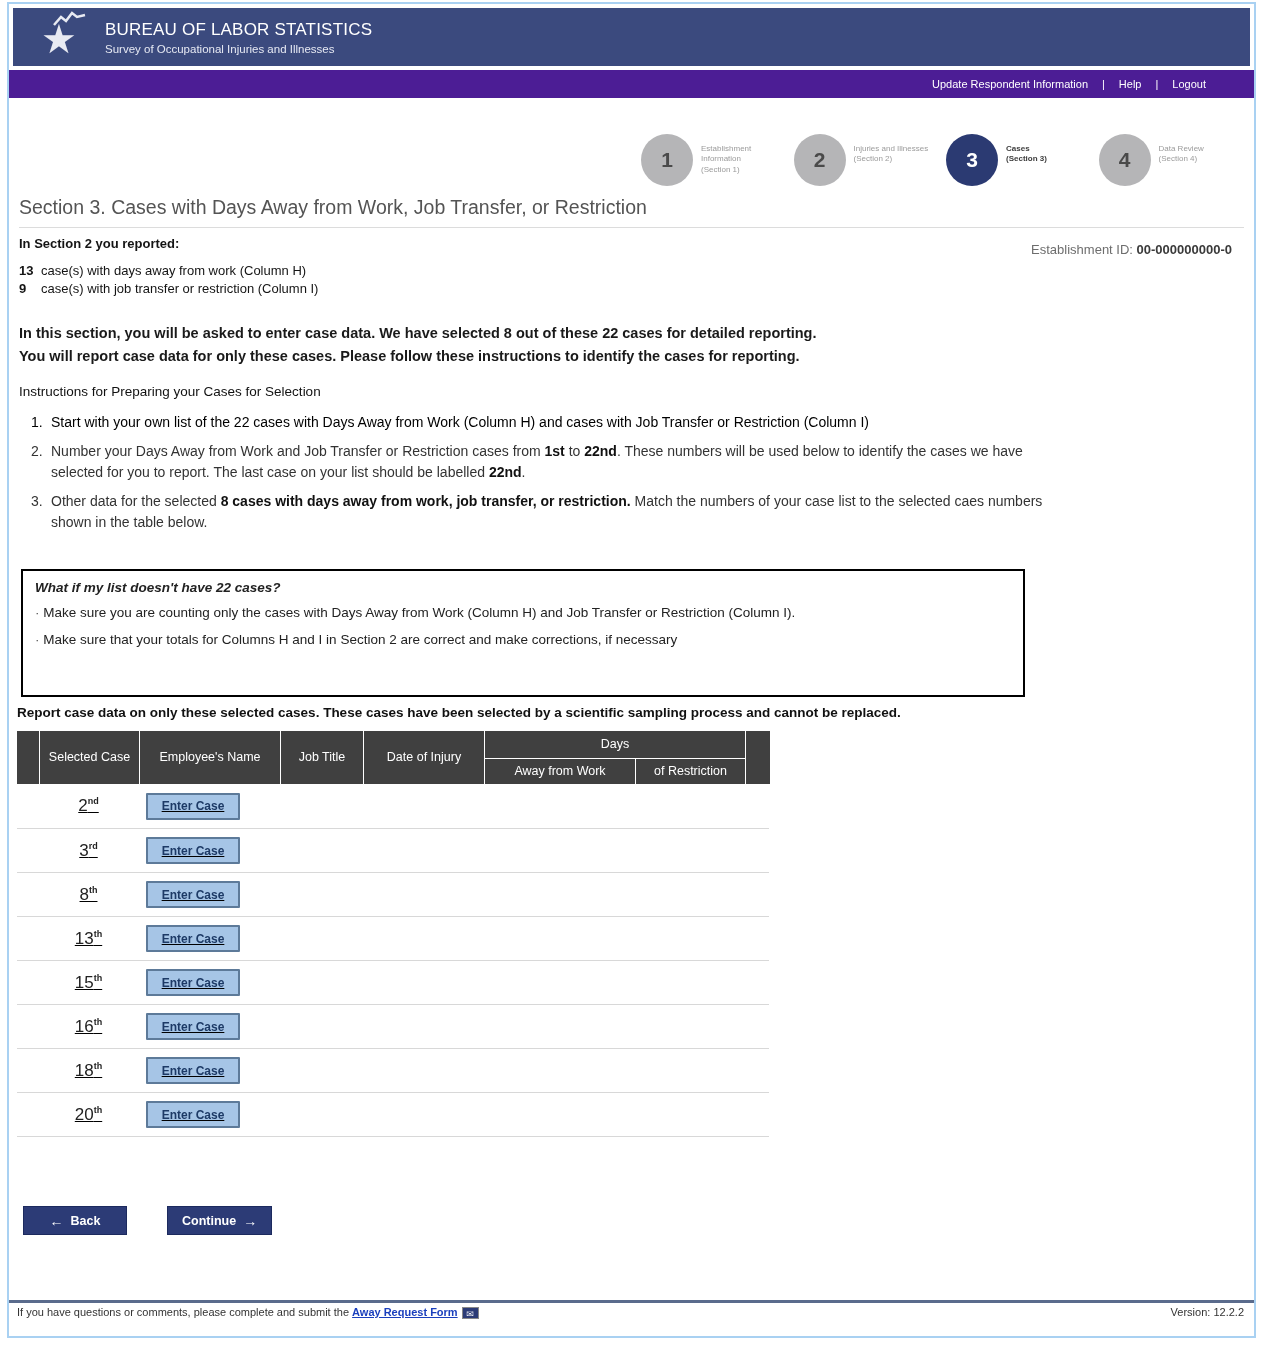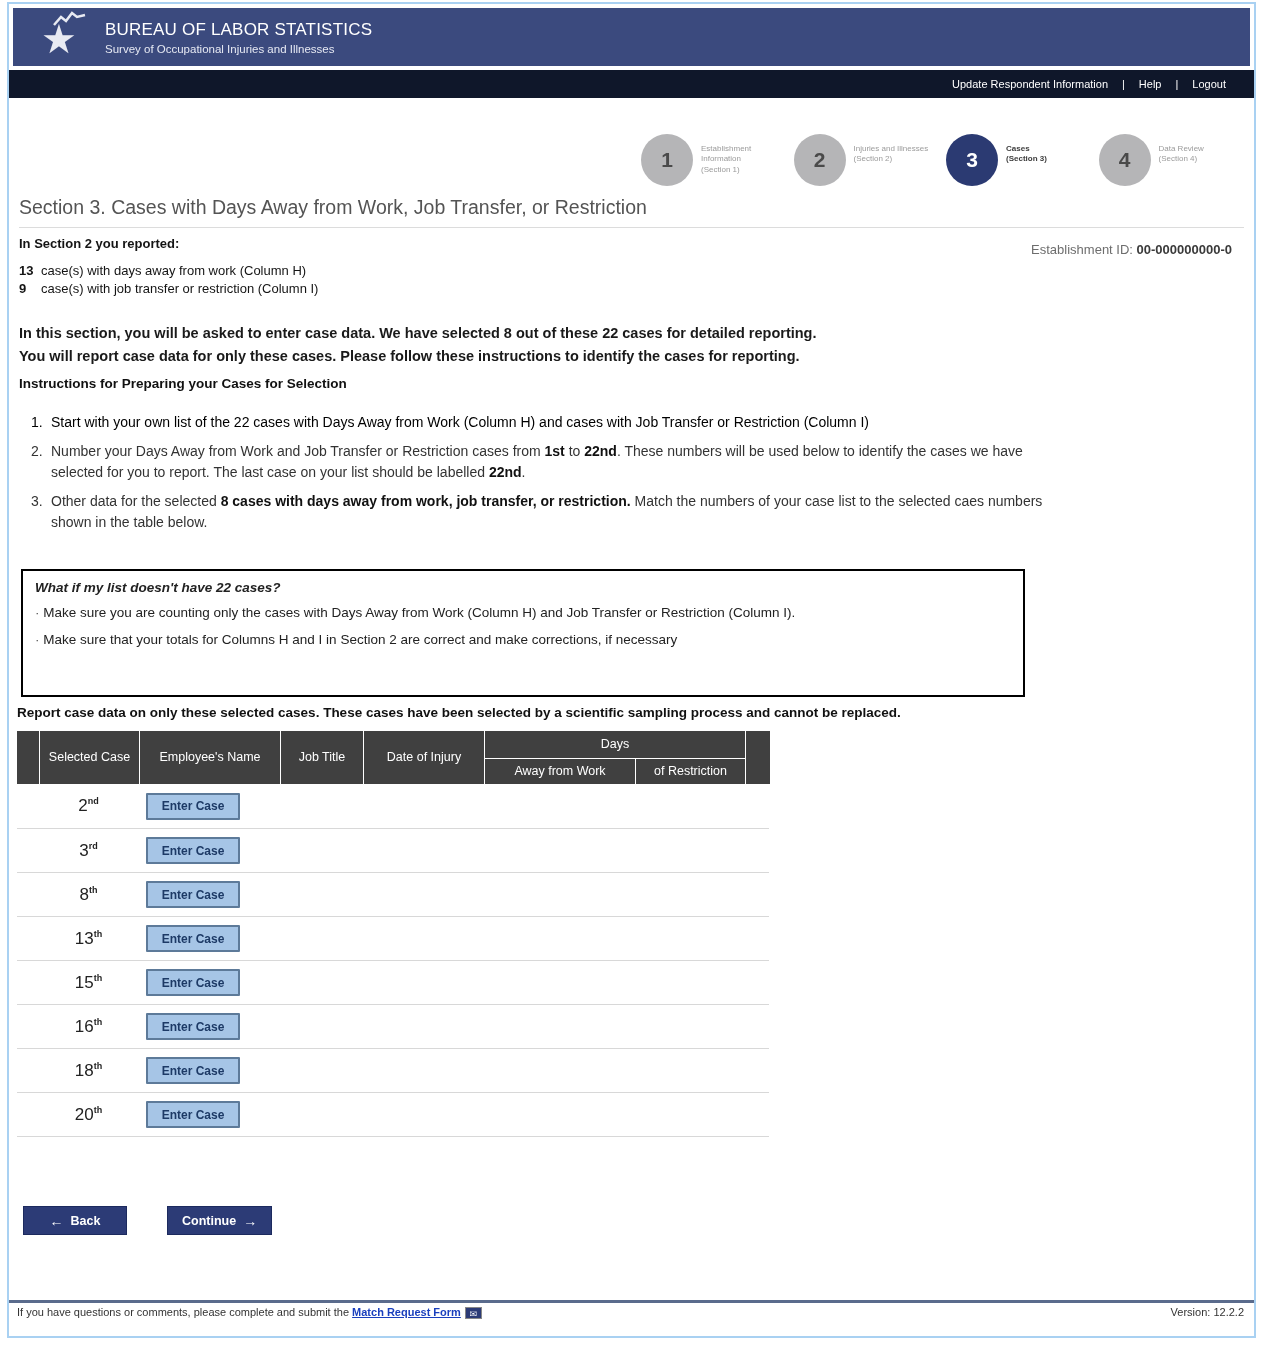--- a/index.html
+++ b/index.html
@@ -9,21 +9,21 @@
   
   .topbar { position:absolute; left:4px; top:4px; right:4px; height:58px; background:#3b4a7e; display:flex; align-items:center; }
   .logo { position:relative; width:52px; height:52px; margin-left:26px; color:#e8eaf2; }
   .logo .star { position:absolute; left:2px; top:8px; font-size:40px; line-height:40px; }
   .logo svg { position:absolute; left:14px; top:0; }
   .brand { margin-left:14px; color:#fff; }
   .brand .org { font-size:17px; font-weight:400; letter-spacing:.2px; }
   .brand .survey { font-size:11.5px; margin-top:3px; color:#e6e9f3; }
 
   
-  .redbar { position:absolute; left:0; top:66px; right:0; height:28px; background:#0f172a; display:flex; align-items:center; justify-content:flex-end; padding-right:28px; }
+  .redbar { position:absolute; left:0; top:66px; right:0; height:28px; background:#4c1d95; display:flex; align-items:center; justify-content:flex-end; padding-right:48px; }
   .redbar a { color:#fff; font-size:11px; text-decoration:none; cursor:pointer; }
   .redbar .sep { color:#fff; margin:0 14px; font-size:11px; }
 
   
   .steps { position:absolute; left:632px; top:130px; width:610px; display:flex; }
   .step { display:flex; align-items:flex-start; width:153px; }
   .step-circle { width:52px; height:52px; border-radius:50%; background:#b5b5b7; color:#4a4a4a; font-size:21px; font-weight:700; display:flex; align-items:center; justify-content:center; flex:0 0 auto; cursor:pointer; }
   .step.active .step-circle { background:#2b3a72; color:#fff; }
   .step-label { font-size:8px; color:#9b9b9b; margin:10px 0 0 8px; line-height:1.3; width:84px; }
   .step.active .step-label { color:#3c3c3c; font-weight:700; }
@@ -36,21 +36,21 @@
   .reported .intro { margin-bottom:12px; }
   .rep-row { display:flex; margin-bottom:3px; font-weight:500; }
   .rep-row .count { font-weight:700; width:22px; }
   .estab { position:absolute; right:22px; top:238px; font-size:13px; color:#6d6d6d; }
   .estab .val { color:#3a3a3a; font-weight:700; }
 
   
   .intro-par { position:absolute; left:10px; top:318px; width:1070px; font-size:14.5px; font-weight:600; color:#1a1a1a; line-height:1.6; }
 
   
-  .instr-head { position:absolute; left:10px; top:372px; font-size:13.5px; font-weight:700; color:#111; }
+  .instr-head { position:absolute; left:10px; top:380px; font-size:13.5px; font-weight:400; color:#111; }
   .instr-list { position:absolute; left:22px; top:408px; width:1020px; font-size:14px; color:#2e2e2e; }
   .instr-item { display:flex; margin-bottom:8px; line-height:1.5; }
   .instr-item .num { width:20px; flex:0 0 auto; }
   .instr-item.i1 { color:#000; font-weight:400; }
   .instr-item.i2, .instr-item.i3 { font-weight:500; color:#333; }
   .instr-item b { font-weight:700; color:#111; }
 
   
   .whatif { position:absolute; left:12px; top:565px; width:1004px; height:128px; border:2px solid #000; padding:9px 12px; font-size:13.5px; color:#222; }
   .whatif .q { font-style:italic; font-weight:600; margin-bottom:8px; }
@@ -60,21 +60,21 @@
   
   .report-line { position:absolute; left:8px; top:684px; font-size:13.5px; font-weight:600; color:#111;margin-top:17px; }
 
   
   .case-table { position:absolute; left:8px; top:727px; width:752px; }
   .thead { display:grid; grid-template-columns:22px 99px 140px 82px 120px 150px 109px 24px; grid-template-rows:27px 25px; gap:1px; background:#fff; }
   .th { background:#404040; color:#fff; font-size:12.5px; font-weight:400; display:flex; align-items:center; justify-content:center; text-align:center; line-height:1.2; }
   .th.rs2 { grid-row:1 / span 2; }
   .th.days { grid-column:6 / span 2; }
   .tbody { border-bottom:1px solid #d8d8d8; }
-  .trow { display:grid; grid-template-columns:22px 99px 140px 82px 120px 150px 109px 24px; height:44px; align-items:center; border-top:1px solid #d8d8d8; background:#fff; }
+  .trow { display:grid; grid-template-columns:22px 99px 140px 82px 120px 150px 109px 24px; height:44px; align-items:center; border-top:1px solid #d8d8d8; background:#fff;text-decoration:underline; }
   .trow:first-child { border-top:none; }
   .ordinal { grid-column:2; text-align:center; font-size:17px; color:#222; font-weight:500; }
   .ordinal sup { font-size:9px; font-weight:700; }
   .enter-btn { grid-column:3; margin-left:8px; width:94px; height:27px; background:#a6c5e6; border:2px solid #5d7a99; color:#1d3a66; font-weight:700; font-size:12px; font-family:"Liberation Sans", sans-serif; cursor:pointer; border-radius:1px; }
 
   
   .navbtns { position:absolute; left:14px; top:1202px; display:flex; gap:40px; }
   .nav-btn { min-width:104px; height:29px; background:#2c3b76; border:1px solid #1c2a5e; color:#fff; font-size:12.5px; font-weight:700; display:flex; align-items:center; justify-content:center; gap:7px; cursor:pointer; padding:0 14px; font-family:"Liberation Sans", sans-serif; }
   .nav-btn .arrow { font-size:14px; }
 
@@ -244,18 +244,18 @@
     </button>
     <button class="nav-btn">
       <span>Continue</span>
       <span class="arrow">→</span>
     </button>
   </div>
 
   <div class="footer-rule"></div>
   <div class="footer">
     <div>
-      <span>If you have questions or comments, please complete and submit the </span><a>Match Request Form</a><span class="mail-icon">✉</span>
+      <span>If you have questions or comments, please complete and submit the </span><a>Away Request Form</a><span class="mail-icon">✉</span>
     </div>
     <div>Version: 12.2.2</div>
   </div>
 
 </div>
 
 </body></html>

